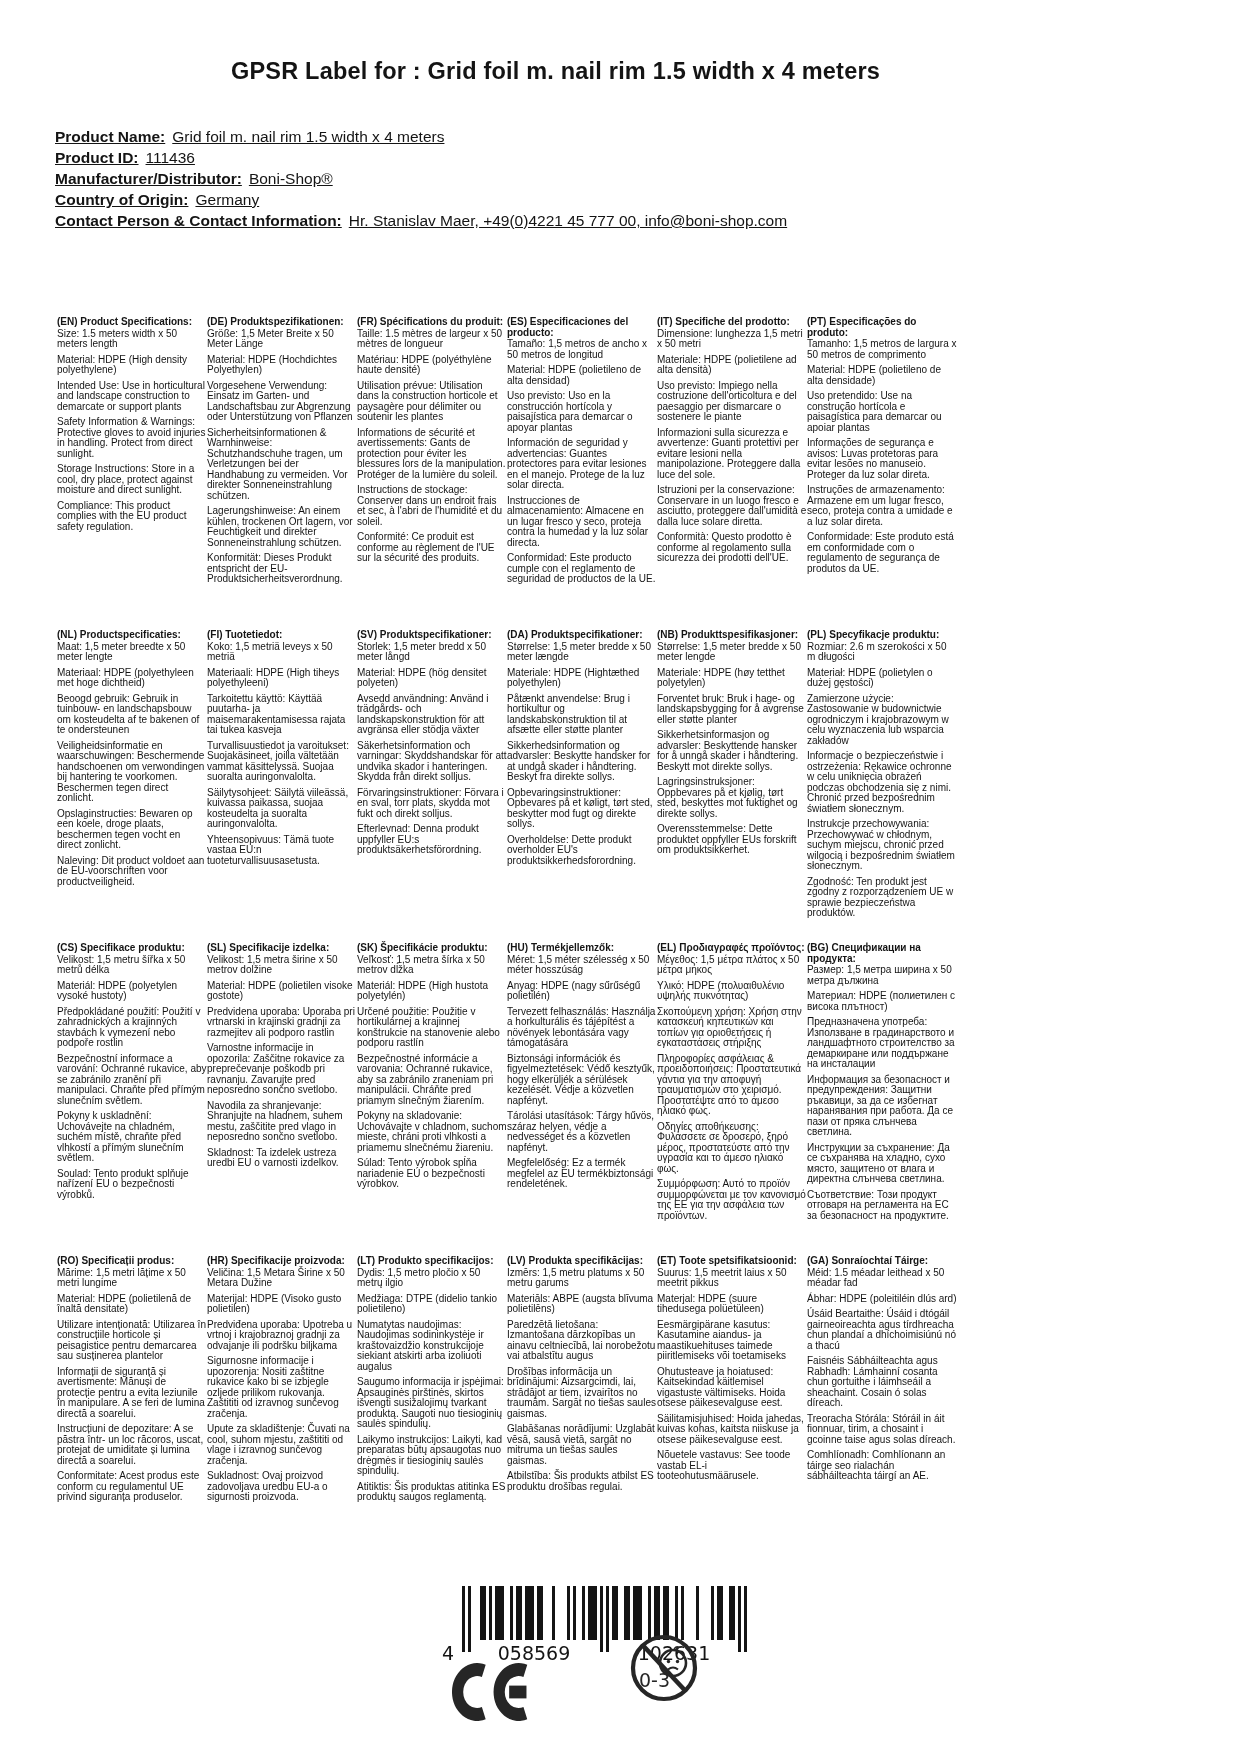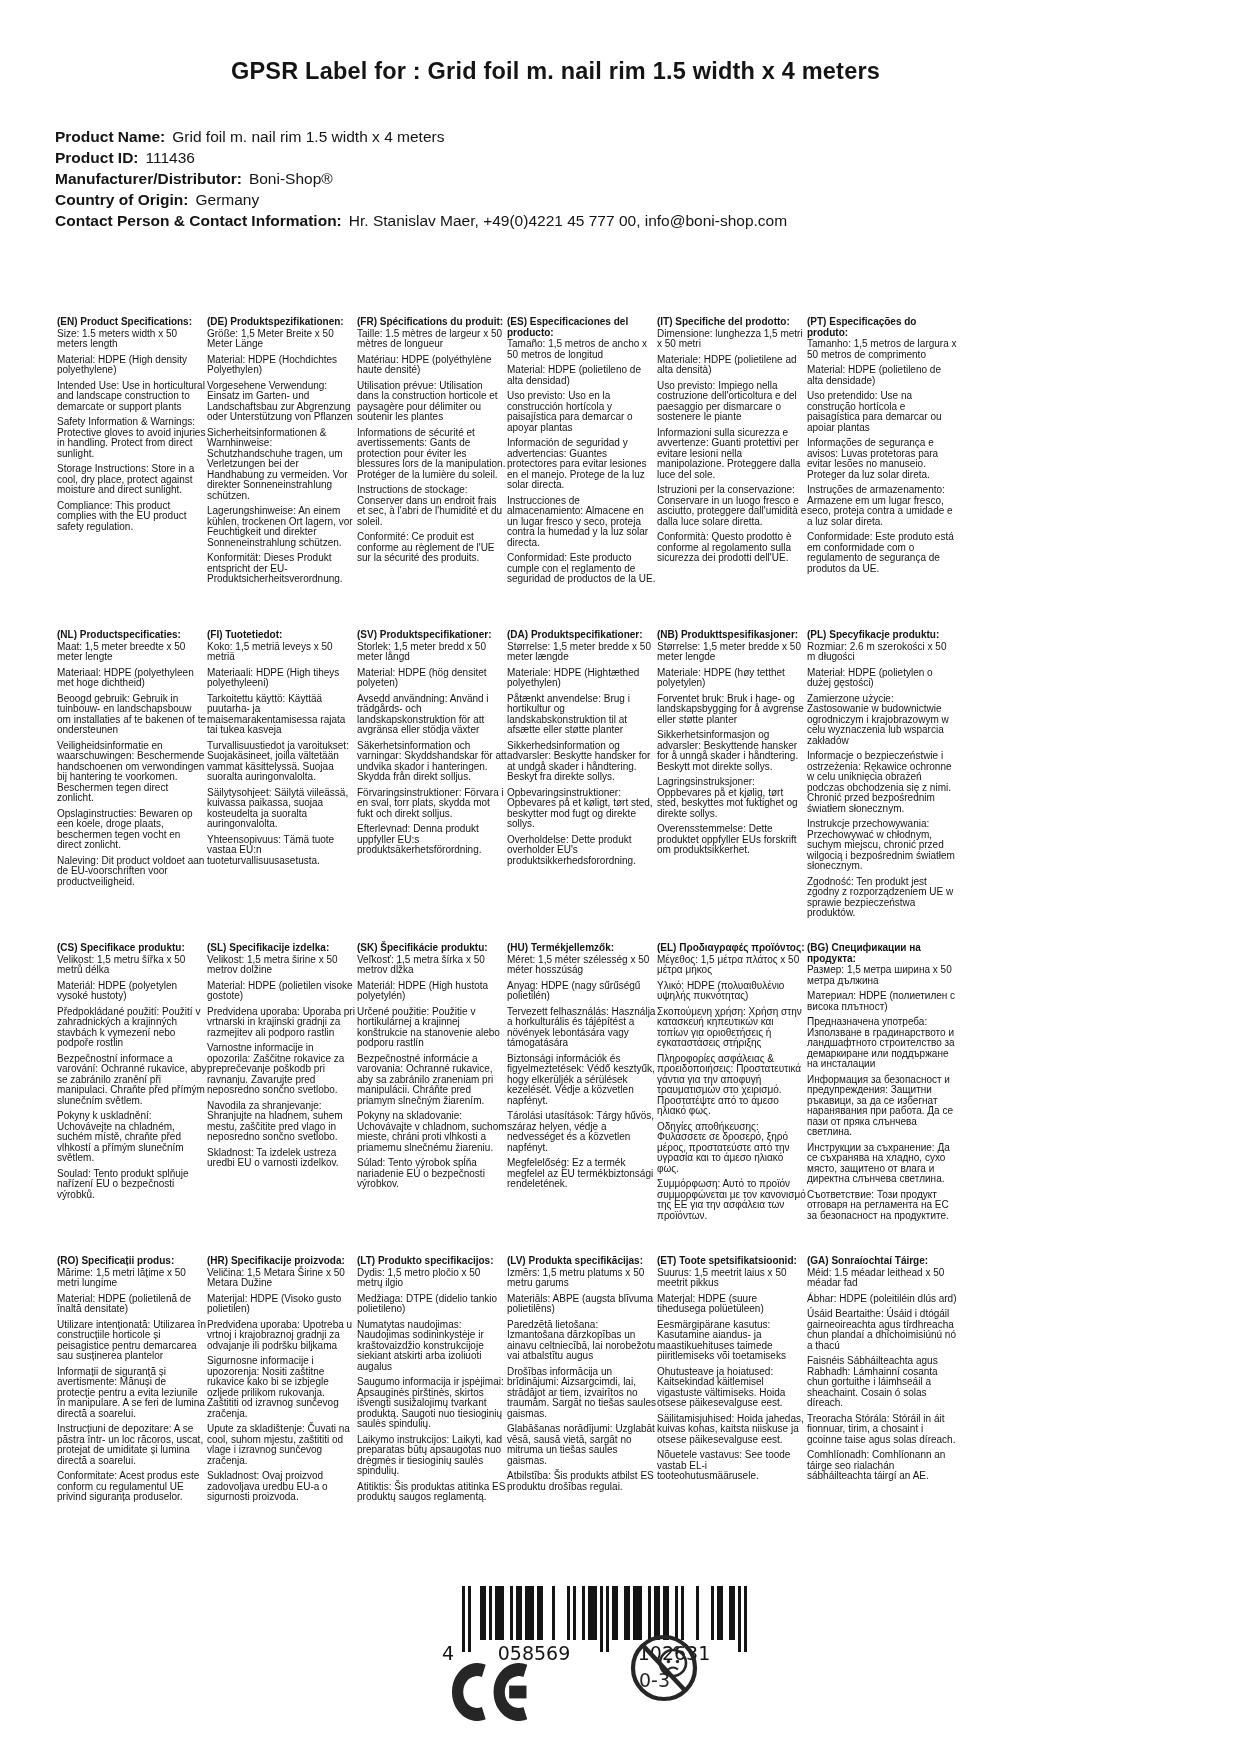--- a/index.html
+++ b/index.html
@@ -20,21 +20,21 @@
     font-weight:bold;
     margin:12px;
     letter-spacing:0.2px;
   }
   .product-info{
     position:absolute;
     top:126px;left:55px;right:80px;
     font-size:15.5px;
     line-height:21px;
   }
-  .pi-row{white-space:nowrap;}
+  .pi-row{white-space:nowrap;text-decoration:underline;}
   .pi-label{font-weight:bold;}
   .pi-value{margin-left:7px;}
   .lang-grid{
     position:absolute;
     top:317px;left:57px;
     display:grid;
     grid-template-columns:repeat(6,150px);
     grid-auto-rows:313px;
   }
   .lang-block{font-size:10px;line-height:10.5px;}
@@ -136,21 +136,21 @@
         <p>Material: HDPE (polietileno de alta densidade)</p>
         <p>Uso pretendido: Use na construção hortícola e paisagística para demarcar ou apoiar plantas</p>
         <p>Informações de segurança e avisos: Luvas protetoras para evitar lesões no manuseio. Proteger da luz solar direta.</p>
         <p>Instruções de armazenamento: Armazene em um lugar fresco, seco, proteja contra a umidade e a luz solar direta.</p>
         <p>Conformidade: Este produto está em conformidade com o regulamento de segurança de produtos da UE.</p>
       </div>
       <div class="lang-block">
         <div class="lang-title">(NL) Productspecificaties:</div>
         <p>Maat: 1,5 meter breedte x 50 meter lengte</p>
         <p>Materiaal: HDPE (polyethyleen met hoge dichtheid)</p>
-        <p>Beoogd gebruik: Gebruik in tuinbouw- en landschapsbouw om installaties af te bakenen of te ondersteunen</p>
+        <p>Beoogd gebruik: Gebruik in tuinbouw- en landschapsbouw om kosteudelta af te bakenen of te ondersteunen</p>
         <p>Veiligheidsinformatie en waarschuwingen: Beschermende handschoenen om verwondingen bij hantering te voorkomen. Beschermen tegen direct zonlicht.</p>
         <p>Opslaginstructies: Bewaren op een koele, droge plaats, beschermen tegen vocht en direct zonlicht.</p>
         <p>Naleving: Dit product voldoet aan de EU-voorschriften voor productveiligheid.</p>
       </div>
       <div class="lang-block">
         <div class="lang-title">(FI) Tuotetiedot:</div>
         <p>Koko: 1,5 metriä leveys x 50 metriä</p>
         <p>Materiaali: HDPE (High tiheys polyethyleeni)</p>
         <p>Tarkoitettu käyttö: Käyttää puutarha- ja maisemarakentamisessa rajata tai tukea kasveja</p>
         <p>Turvallisuustiedot ja varoitukset: Suojakäsineet, joilla vältetään vammat käsittelyssä. Suojaa suoralta auringonvalolta.</p>

